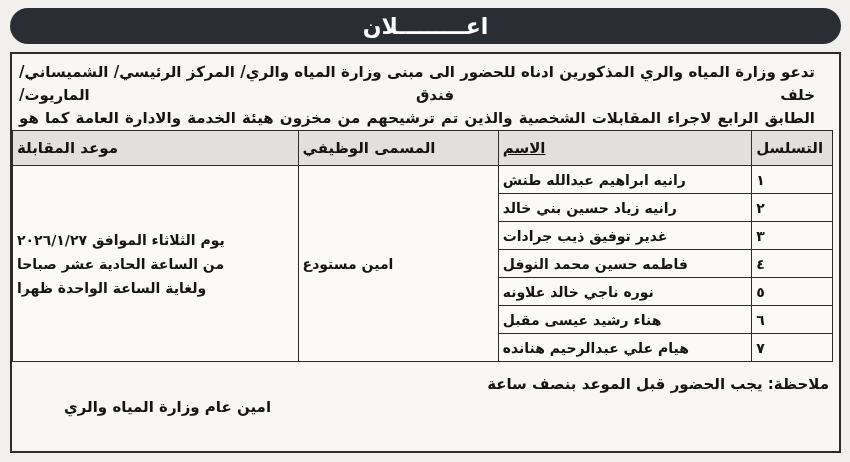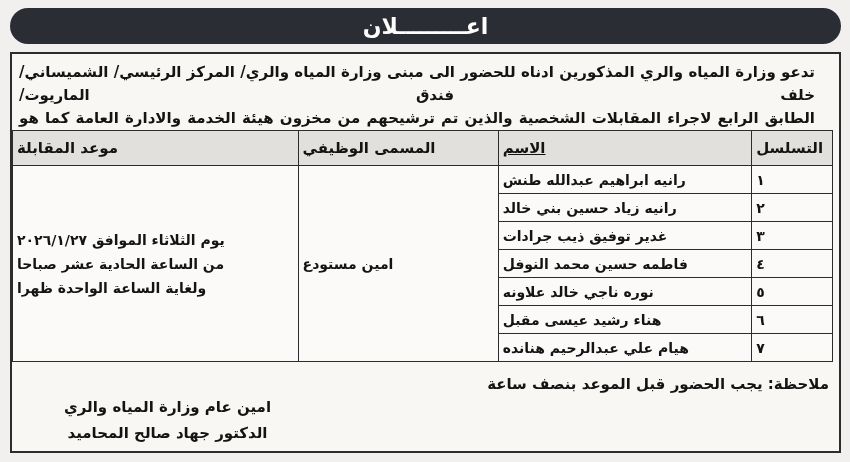--- a/index.html
+++ b/index.html
@@ -110,17 +110,16 @@
           <td>٧</td>
           <td>هيام علي عبدالرحيم هنانده</td>
         </tr>
       </tbody>
     </table>
 
     <div class="note">ملاحظة: يجب الحضور قبل الموعد بنصف ساعة</div>
 
     <div class="signature">
       <div>امين عام وزارة المياه والري</div>
-      <div>الدكتور جهاد صالح المحاميد</div>
     </div>
 
   </div>
 </div>
 
 </body></html>

